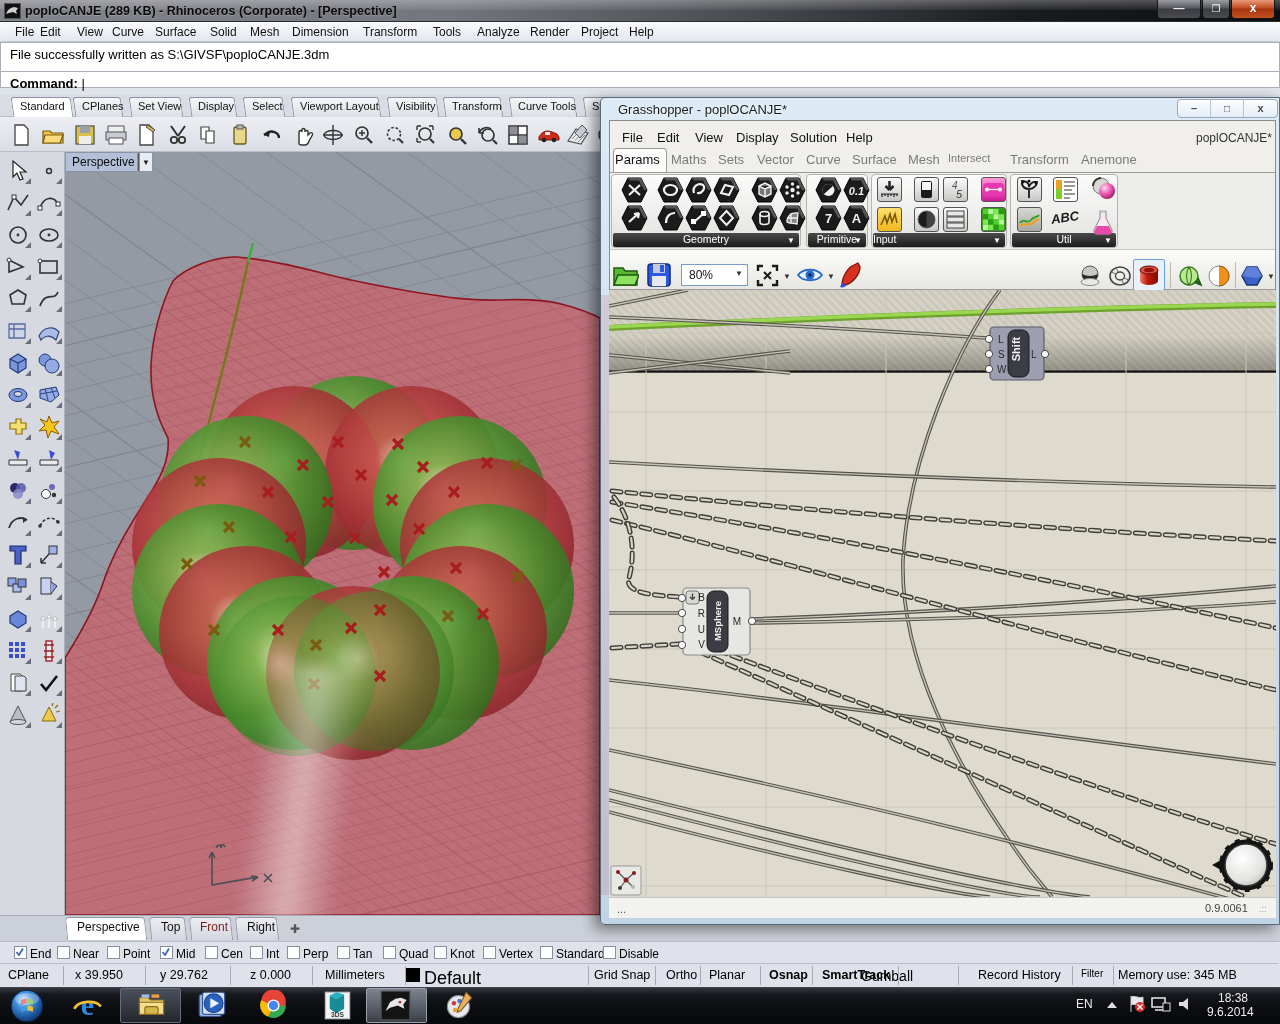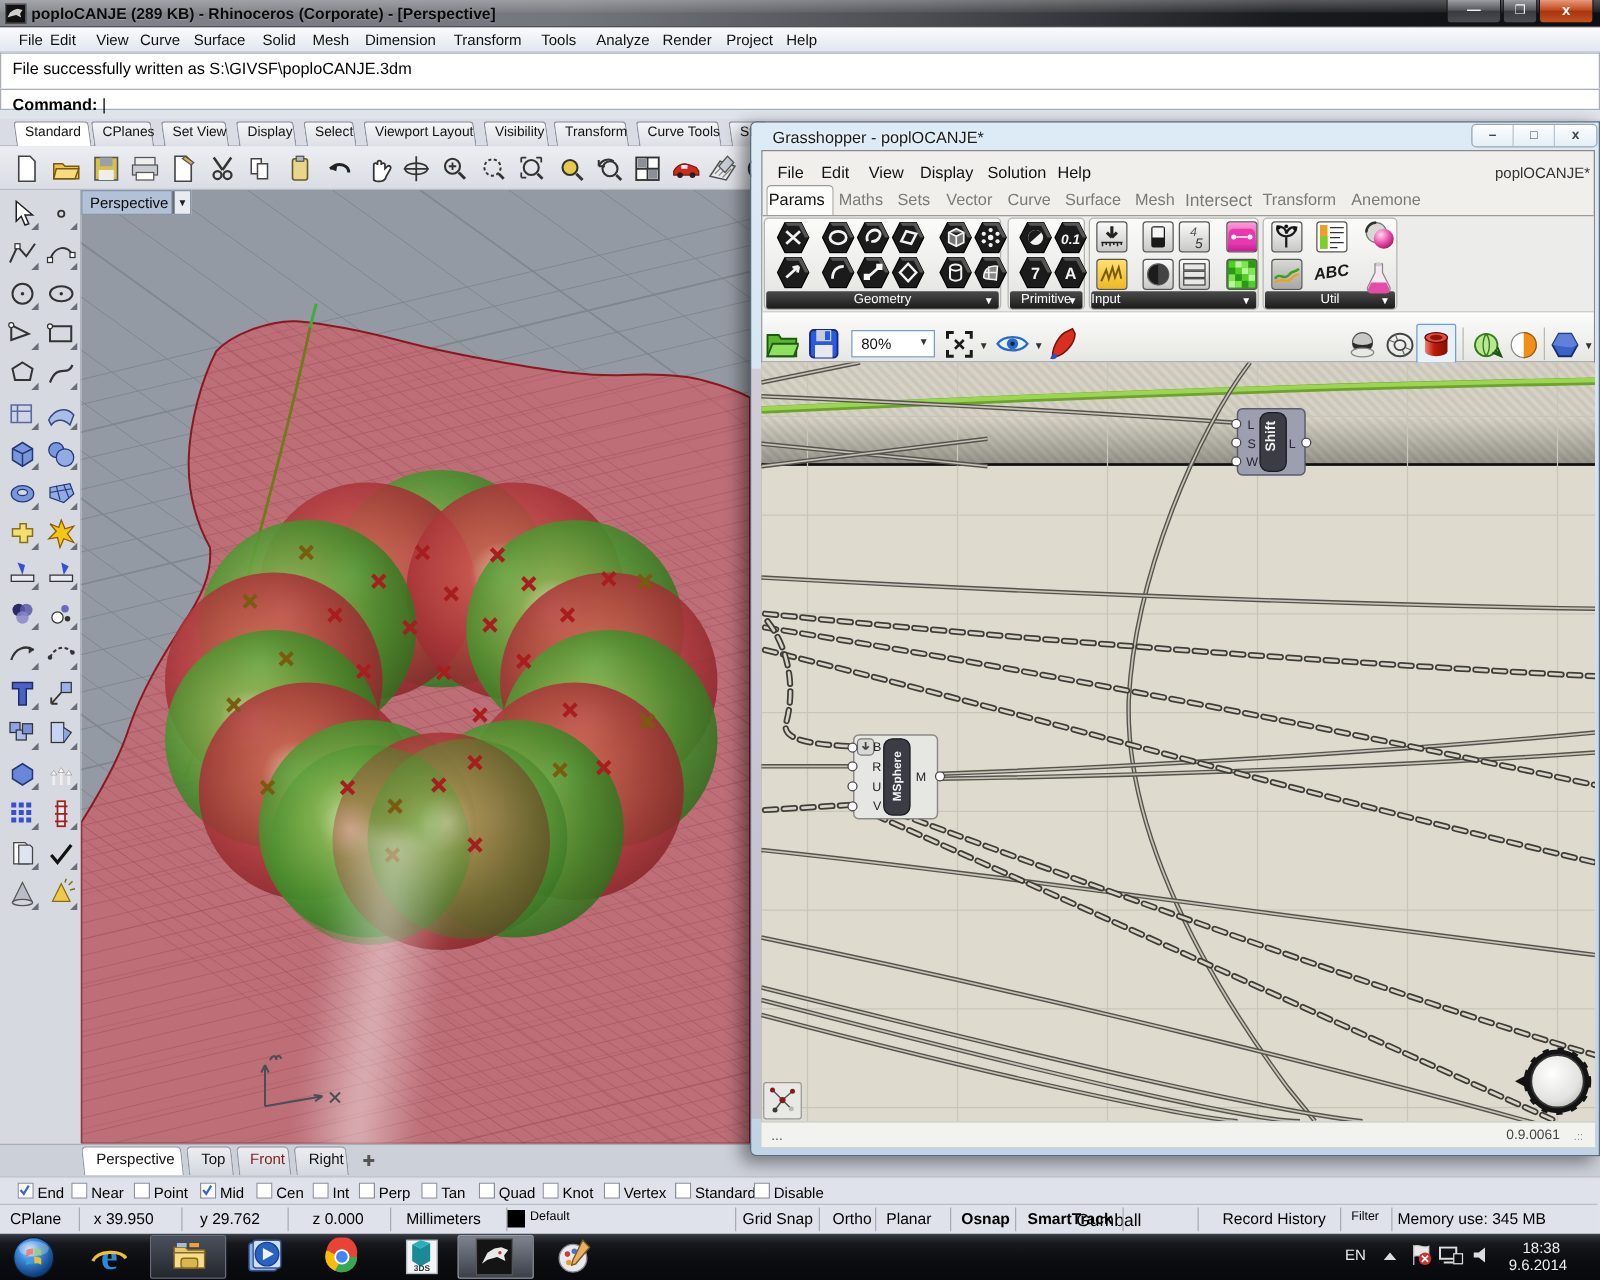--- a/index.html
+++ b/index.html
@@ -684,21 +684,21 @@
       <rect x="0.5" y="0.5" width="12" height="12" fill="#fff" stroke="#8a8f9a"></rect>
     </svg>
     <div class="abs" style="left:619px;top:5px;font-size:12px;color:#000">Disable</div>
   </div>
 <div class="abs" style="left:0;top:963px;width:1278px;height:24px;background:#dfe2ea;border-top:1px solid #b9bdc7">
     <div class="abs" style="left:8px;top:4px;font-size:12.5px;color:#000;font-weight:normal">CPlane</div>
     <div class="abs" style="left:75px;top:4px;font-size:12.5px;color:#000;font-weight:normal">x 39.950</div>
     <div class="abs" style="left:160px;top:4px;font-size:12.5px;color:#000;font-weight:normal">y 29.762</div>
     <div class="abs" style="left:250px;top:4px;font-size:12.5px;color:#000;font-weight:normal">z 0.000</div>
     <div class="abs" style="left:325px;top:4px;font-size:12.5px;color:#000;font-weight:normal">Millimeters</div>
-    <div class="abs" style="left:424px;top:4px;font-size:10px;color:#000;font-weight:normal">Default</div>
+    <div class="abs" style="left:424px;top:4px;font-size:18px;color:#000;font-weight:normal">Default</div>
     <div class="abs" style="left:594px;top:4px;font-size:12.5px;color:#000;font-weight:normal">Grid Snap</div>
     <div class="abs" style="left:666px;top:4px;font-size:12.5px;color:#000;font-weight:normal">Ortho</div>
     <div class="abs" style="left:709px;top:4px;font-size:12.5px;color:#000;font-weight:normal">Planar</div>
     <div class="abs" style="left:769px;top:4px;font-size:12.5px;color:#000;font-weight:bold">Osnap</div>
     <div class="abs" style="left:822px;top:4px;font-size:12.5px;color:#000;font-weight:bold">SmartTrack</div>
     <div class="abs" style="left:861px;top:4px;font-size:14px;color:#000;font-weight:normal">Gumball</div>
     <div class="abs" style="left:978px;top:4px;font-size:12.5px;color:#000;font-weight:normal">Record History</div>
     <div class="abs" style="left:1081px;top:4px;font-size:10px;color:#000;font-weight:normal">Filter</div>
     <div class="abs" style="left:1118px;top:4px;font-size:12.5px;color:#000;font-weight:normal">Memory use: 345 MB</div>
     <div class="abs" style="left:63px;top:2px;width:1px;height:19px;background:#a7acb6"></div>
@@ -820,21 +820,21 @@
 <div class="abs" style="left:846px;top:130px;font-size:13px;color:#111">Help</div>
 <div class="abs" style="left:1196px;top:131px;font-size:12px;color:#333">poplOCANJE*</div>
 <div class="abs" style="left:613px;top:148px;width:54px;height:25px;background:#fcfcfb;border:1px solid #9a9a96;border-bottom:none;border-radius:4px 4px 0 0"></div>
 <div class="abs" style="left:615px;top:152px;font-size:13px;color:#111">Params</div>
 <div class="abs" style="left:671px;top:152px;font-size:13px;color:#7a7a76">Maths</div>
 <div class="abs" style="left:718px;top:152px;font-size:13px;color:#7a7a76">Sets</div>
 <div class="abs" style="left:757px;top:152px;font-size:13px;color:#7a7a76">Vector</div>
 <div class="abs" style="left:806px;top:152px;font-size:13px;color:#7a7a76">Curve</div>
 <div class="abs" style="left:852px;top:152px;font-size:13px;color:#7a7a76">Surface</div>
 <div class="abs" style="left:908px;top:152px;font-size:13px;color:#7a7a76">Mesh</div>
-<div class="abs" style="left:948px;top:152px;font-size:14px;color:#7a7a76">Intersect</div>
+<div class="abs" style="left:948px;top:152px;font-size:11px;color:#7a7a76">Intersect</div>
 <div class="abs" style="left:1010px;top:152px;font-size:13px;color:#7a7a76">Transform</div>
 <div class="abs" style="left:1081px;top:152px;font-size:13px;color:#7a7a76">Anemone</div>
 <div class="abs" style="left:610px;top:172px;width:665px;height:78px;background:#ececea;border-top:1px solid #9a9a96;border-bottom:1px solid #c5c5c2"></div>
 <div class="abs" style="left:611px;top:174px;width:190px;height:74px;background:linear-gradient(#fbfbfa,#e2e2df);border:1px solid #b5b5b0;border-radius:4px"></div>
 <div class="abs" style="left:613px;top:233px;width:186px;height:14px;background:linear-gradient(#4a4a4a,#1c1c1c);border-radius:2px;color:#fff;font-size:10.5px;text-align:center;line-height:13px">Geometry<span style="position:absolute;right:4px;top:1px;font-size:8px">▼</span></div>
 <div class="abs" style="left:806px;top:174px;width:62px;height:74px;background:linear-gradient(#fbfbfa,#e2e2df);border:1px solid #b5b5b0;border-radius:4px"></div>
 <div class="abs" style="left:808px;top:233px;width:58px;height:14px;background:linear-gradient(#4a4a4a,#1c1c1c);border-radius:2px;color:#fff;font-size:10.5px;text-align:center;line-height:13px">Primitive<span style="position:absolute;right:4px;top:1px;font-size:8px">▼</span></div>
 <div class="abs" style="left:871px;top:174px;width:136px;height:74px;background:linear-gradient(#fbfbfa,#e2e2df);border:1px solid #b5b5b0;border-radius:4px"></div>
 <div class="abs" style="left:873px;top:233px;width:132px;height:14px;background:linear-gradient(#4a4a4a,#1c1c1c);border-radius:2px;color:#fff;font-size:10.5px;text-align:left;line-height:13px">Input<span style="position:absolute;right:4px;top:1px;font-size:8px">▼</span></div>
 <div class="abs" style="left:1010px;top:174px;width:108px;height:74px;background:linear-gradient(#fbfbfa,#e2e2df);border:1px solid #b5b5b0;border-radius:4px"></div>

